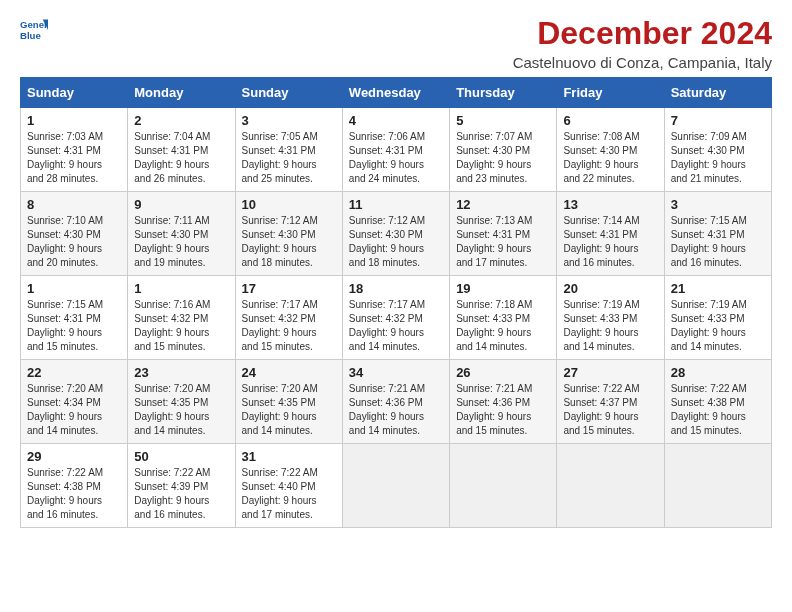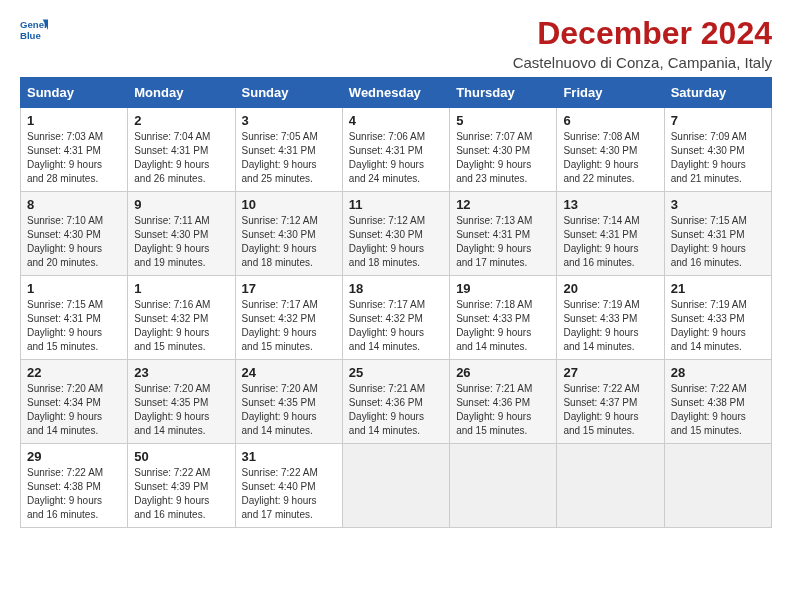--- a/index.html
+++ b/index.html
@@ -208,21 +208,21 @@
         </td>
         <td>
           <span class="day-number">23</span>
           <div class="day-info">Sunrise: 7:20 AM<br>Sunset: 4:35 PM<br>Daylight: 9 hours and 14 minutes.</div>
         </td>
         <td>
           <span class="day-number">24</span>
           <div class="day-info">Sunrise: 7:20 AM<br>Sunset: 4:35 PM<br>Daylight: 9 hours and 14 minutes.</div>
         </td>
         <td>
-          <span class="day-number">25</span>
+          <span class="day-number">34</span>
           <div class="day-info">Sunrise: 7:21 AM<br>Sunset: 4:36 PM<br>Daylight: 9 hours and 14 minutes.</div>
         </td>
         <td>
           <span class="day-number">26</span>
           <div class="day-info">Sunrise: 7:21 AM<br>Sunset: 4:36 PM<br>Daylight: 9 hours and 15 minutes.</div>
         </td>
         <td>
           <span class="day-number">27</span>
           <div class="day-info">Sunrise: 7:22 AM<br>Sunset: 4:37 PM<br>Daylight: 9 hours and 15 minutes.</div>
         </td>

